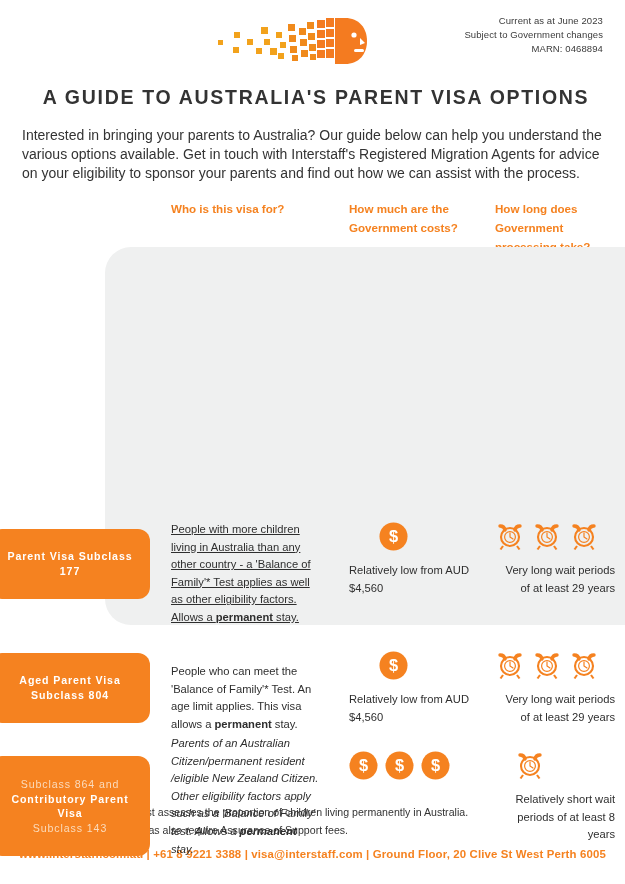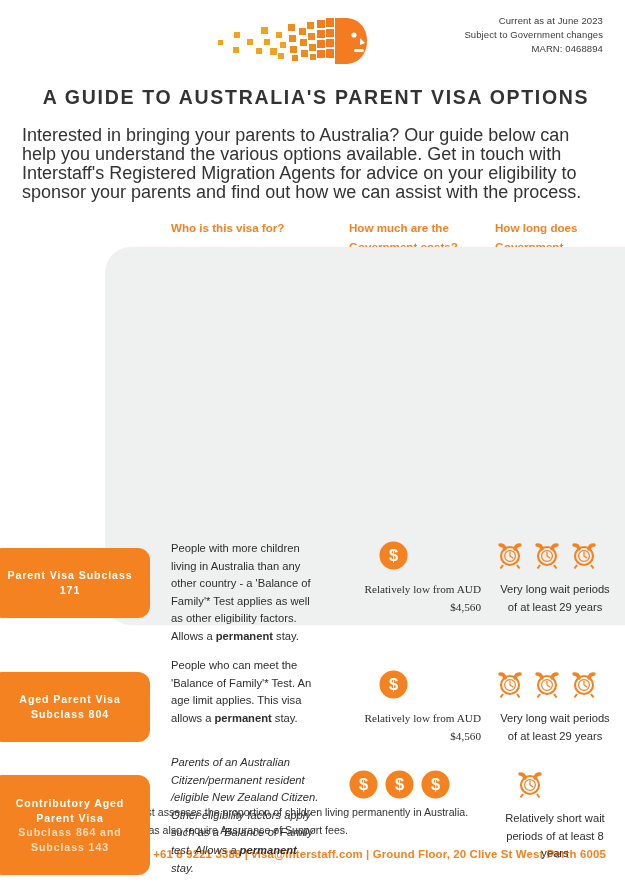--- a/index.html
+++ b/index.html
@@ -44,21 +44,21 @@
   .title {
     text-align: center;
     font-size: 19.5px;
     font-weight: 700;
     letter-spacing: 1.7px;
     color: #333333;
     margin: 8px 0 0 7px;
   }
   .intro {
     margin: 17px 22px 0 22px;
-    font-size: 18px;
+    font-size: 14px;
     line-height: 19px;
     color: #333333;
   }
 
   
   .colheads {
     position: relative;
     height: 62px;
     margin-top: 16px;
   }
@@ -105,21 +105,21 @@
     font-weight: 700;
     font-size: 10.6px;
     line-height: 15px;
     letter-spacing: .9px;
     box-sizing: border-box;
     padding: 0 12px;
     display: flex;
     align-items: center;
     justify-content: center;
   }
-  .badge .light { font-weight: 700; color: #fbdcbd; letter-spacing: .9px; }
+  .badge .light { font-weight: 400; color: #fbdcbd; letter-spacing: .9px; }
   .cell-desc {
     position: absolute;
     left: 171px;
     width: 150px;
     font-size: 11.2px;
     line-height: 17.6px;
     color: #2e2e2e;
   }
   .cell-desc b { font-weight: 700; }
   .cell-cost {
@@ -139,22 +139,22 @@
     color: #2e2e2e;
   }
   .icon-row {
     display: flex;
     gap: 7px;
     margin-bottom: 11px;
     align-items: flex-end;
     min-height: 30px;
   }
   .cost-text, .time-text { display: block; }
-  .cost-text.centered { text-align: right; font-family: Liberation Serif, serif; }
-  .time-text.left { text-align: center; }
+  .cost-text.centered { text-align: left; }
+  .time-text.left { text-align: right; }
 
   
   .footnotes {
     position: absolute;
     left: 33px;
     top: 803px;
     font-size: 10.6px;
     line-height: 18px;
     color: #333333;
   }
@@ -238,23 +238,23 @@
   <div class="colhead ch2">How much are the Government costs?</div>
   <div class="colhead ch3">How long does Government processing take?</div>
 </div>
 
 <div class="grey-panel"></div>
 
 <div class="rows">
 
   <div class="row">
     <div class="badge" style="top:268px; width:160px; height:70px;">
-      <span>Parent Visa Subclass 171</span>
-    </div>
-    <div class="cell-desc" style="top:260px;">
+      <span>Parent Visa Subclass 177</span>
+    </div>
+    <div class="cell-desc" style="top:260px;text-decoration:underline;">
       <span>People with more children living in Australia than any other country - a 'Balance of Family'* Test applies as well as other eligibility factors. Allows a </span><b>permanent</b><span> stay.</span>
     </div>
     <div class="cell-cost" style="top:260px;">
       <div class="icon-row" style="padding-left:30px;">
         <span class="coin">
           <svg viewBox="0 0 30 30" width="29" height="29">
               <circle cx="15" cy="15" r="14.5" fill="#f58220"></circle>
               <text x="15" y="21" text-anchor="middle" font-family="Liberation Sans, sans-serif" font-size="17" font-weight="700" fill="#fff">$</text>
             </svg>
         </span>
@@ -304,21 +304,21 @@
         </span>
       </div>
       <span class="time-text left">Very long wait periods of at least 29 years</span>
     </div>
   </div>
 
   <div class="row">
     <div class="badge" style="top:392px; width:160px; height:70px;">
       <span>Aged Parent Visa Subclass 804</span>
     </div>
-    <div class="cell-desc" style="top:377px;">
+    <div class="cell-desc" style="top:402px;">
       <span>People who can meet the 'Balance of Family'* Test. An age limit applies. This visa allows a </span><b>permanent</b><span> stay.</span>
     </div>
     <div class="cell-cost" style="top:389px;">
       <div class="icon-row" style="padding-left:30px;">
         <span class="coin">
           <svg viewBox="0 0 30 30" width="29" height="29">
               <circle cx="15" cy="15" r="14.5" fill="#f58220"></circle>
               <text x="15" y="21" text-anchor="middle" font-family="Liberation Sans, sans-serif" font-size="17" font-weight="700" fill="#fff">$</text>
             </svg>
         </span>
@@ -366,22 +366,22 @@
               </g>
             </svg>
         </span>
       </div>
       <span class="time-text left">Very long wait periods of at least 29 years</span>
     </div>
   </div>
 
   <div class="row">
     <div class="badge" style="top:495px; width:160px; height:100px; flex-direction:column; line-height:14.5px;">
-      <span>Contributory Aged Parent Visa</span>
       <span class="light">Subclass 864 and</span>
+      <span>Contributory Parent Visa</span>
       <span class="light">Subclass 143</span>
     </div>
     <div class="cell-desc" style="top:474px;font-style:italic;">
       <span>Parents of an Australian Citizen/permanent resident /eligible New Zealand Citizen. Other eligibility factors apply such as a 'Balance of Family' test. Allows a </span><b>permanent</b><span> stay.</span>
     </div>
     <div class="cell-cost" style="top:489px;">
       <div class="icon-row">
         <span class="coin">
           <svg viewBox="0 0 30 30" width="29" height="29">
               <circle cx="15" cy="15" r="14.5" fill="#f58220"></circle>

